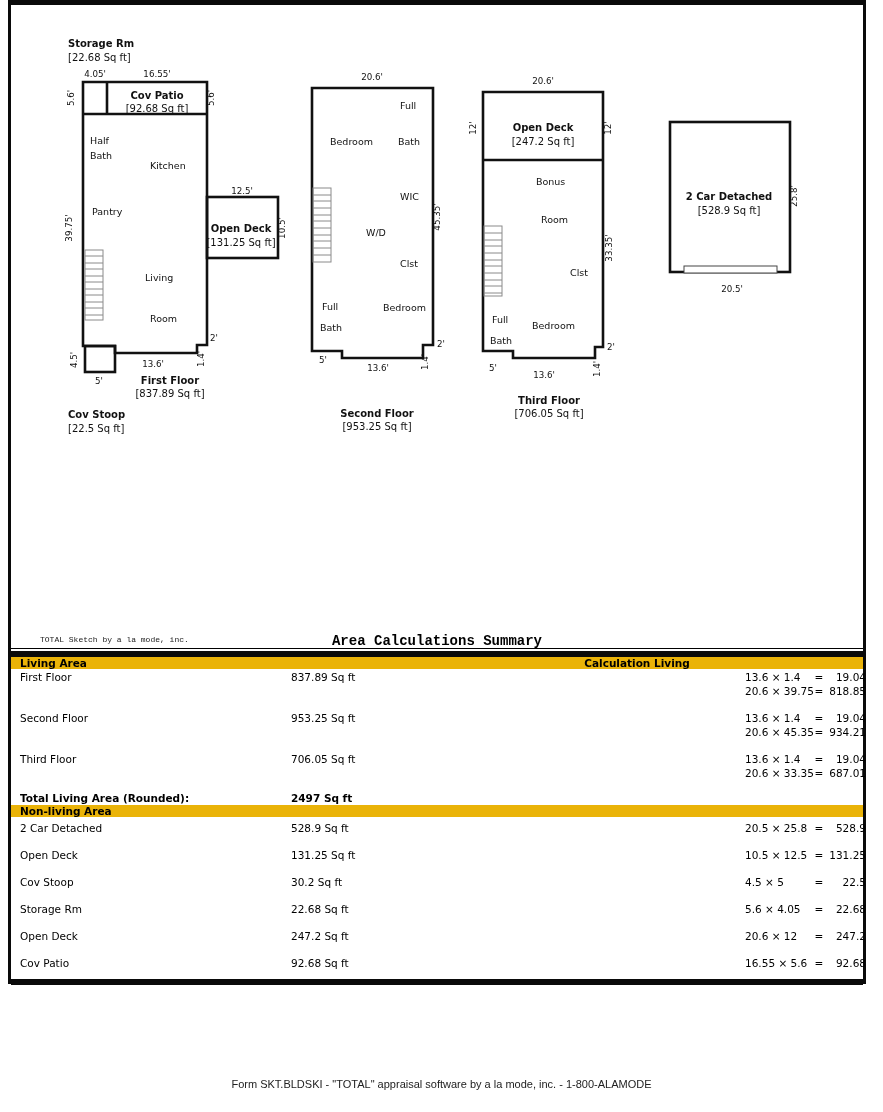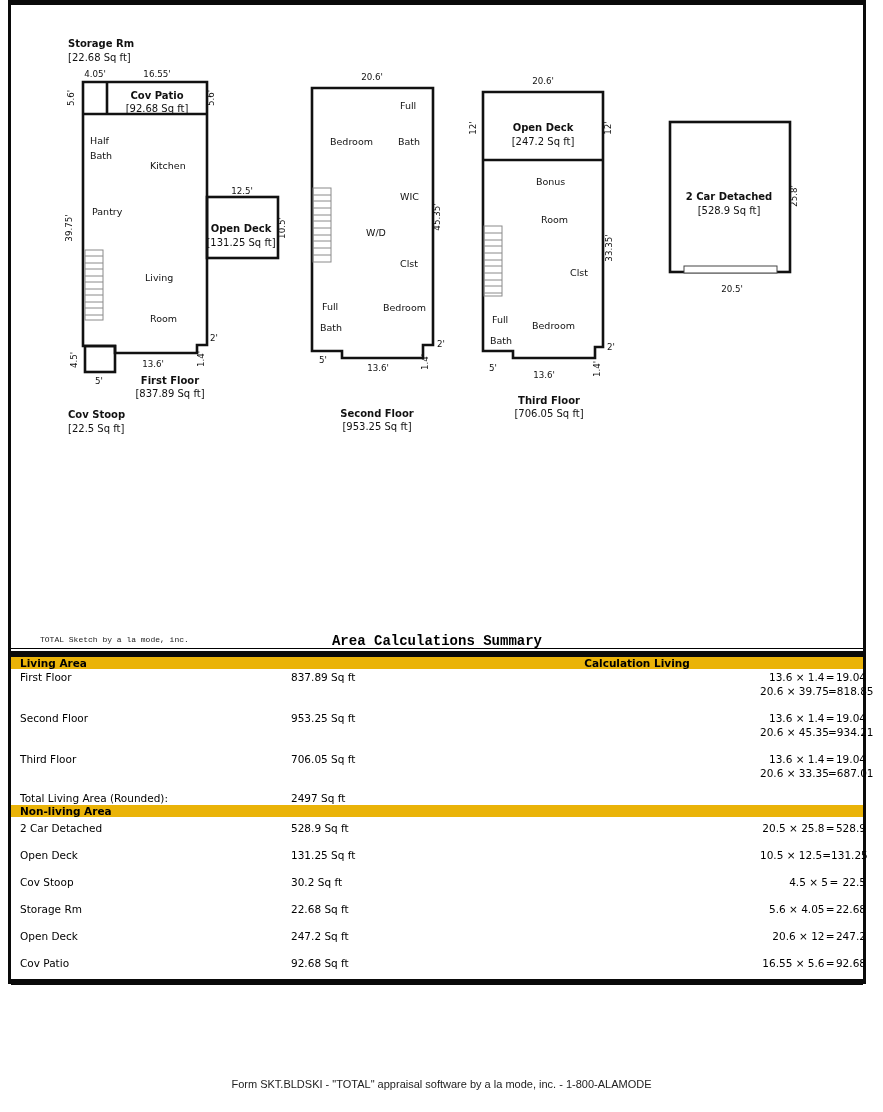--- a/index.html
+++ b/index.html
@@ -30,24 +30,24 @@
   .band{position:relative;height:12px;line-height:12px;background:#eab308;font-weight:bold;}
   .band .bleft{padding-left:9px;}
   .calc-head{position:absolute;left:540px;width:172px;text-align:center;top:0;}
   .lrow{position:relative;height:41px;}
   .nrow{position:relative;height:27px;}
   .rname{position:absolute;left:9px;top:2px;white-space:nowrap;}
   .rarea{position:absolute;left:280px;width:151px;top:2px;white-space:nowrap;}
   .nrow .rname,.nrow .rarea,.nrow .rcalcs{top:5px;}
   .rcalcs{position:absolute;left:734px;top:2px;width:121px;}
   .calcline{display:flex;height:14px;line-height:13px;}
-  .expr{width:68px;text-align:right;white-space:nowrap;margin-left:15px;}
+  .expr{width:68px;text-align:left;white-space:nowrap;}
   .eq{width:12px;text-align:center;}
   .val{flex:1;text-align:right;white-space:nowrap;}
-  .total-row{position:relative;height:13px;line-height:13px;font-weight:normal;}
+  .total-row{position:relative;height:13px;line-height:13px;font-weight:bold;}
   
   .form-footer{position:absolute;left:0;top:1078px;width:100%;text-align:center;
                font-size:11px;color:#222;font-family:"Liberation Sans",sans-serif;}
 </style>
 </head>
 <body>
 
 <div id="page">
   <div class="bar-top"></div>
   <div class="bar-left"></div>

